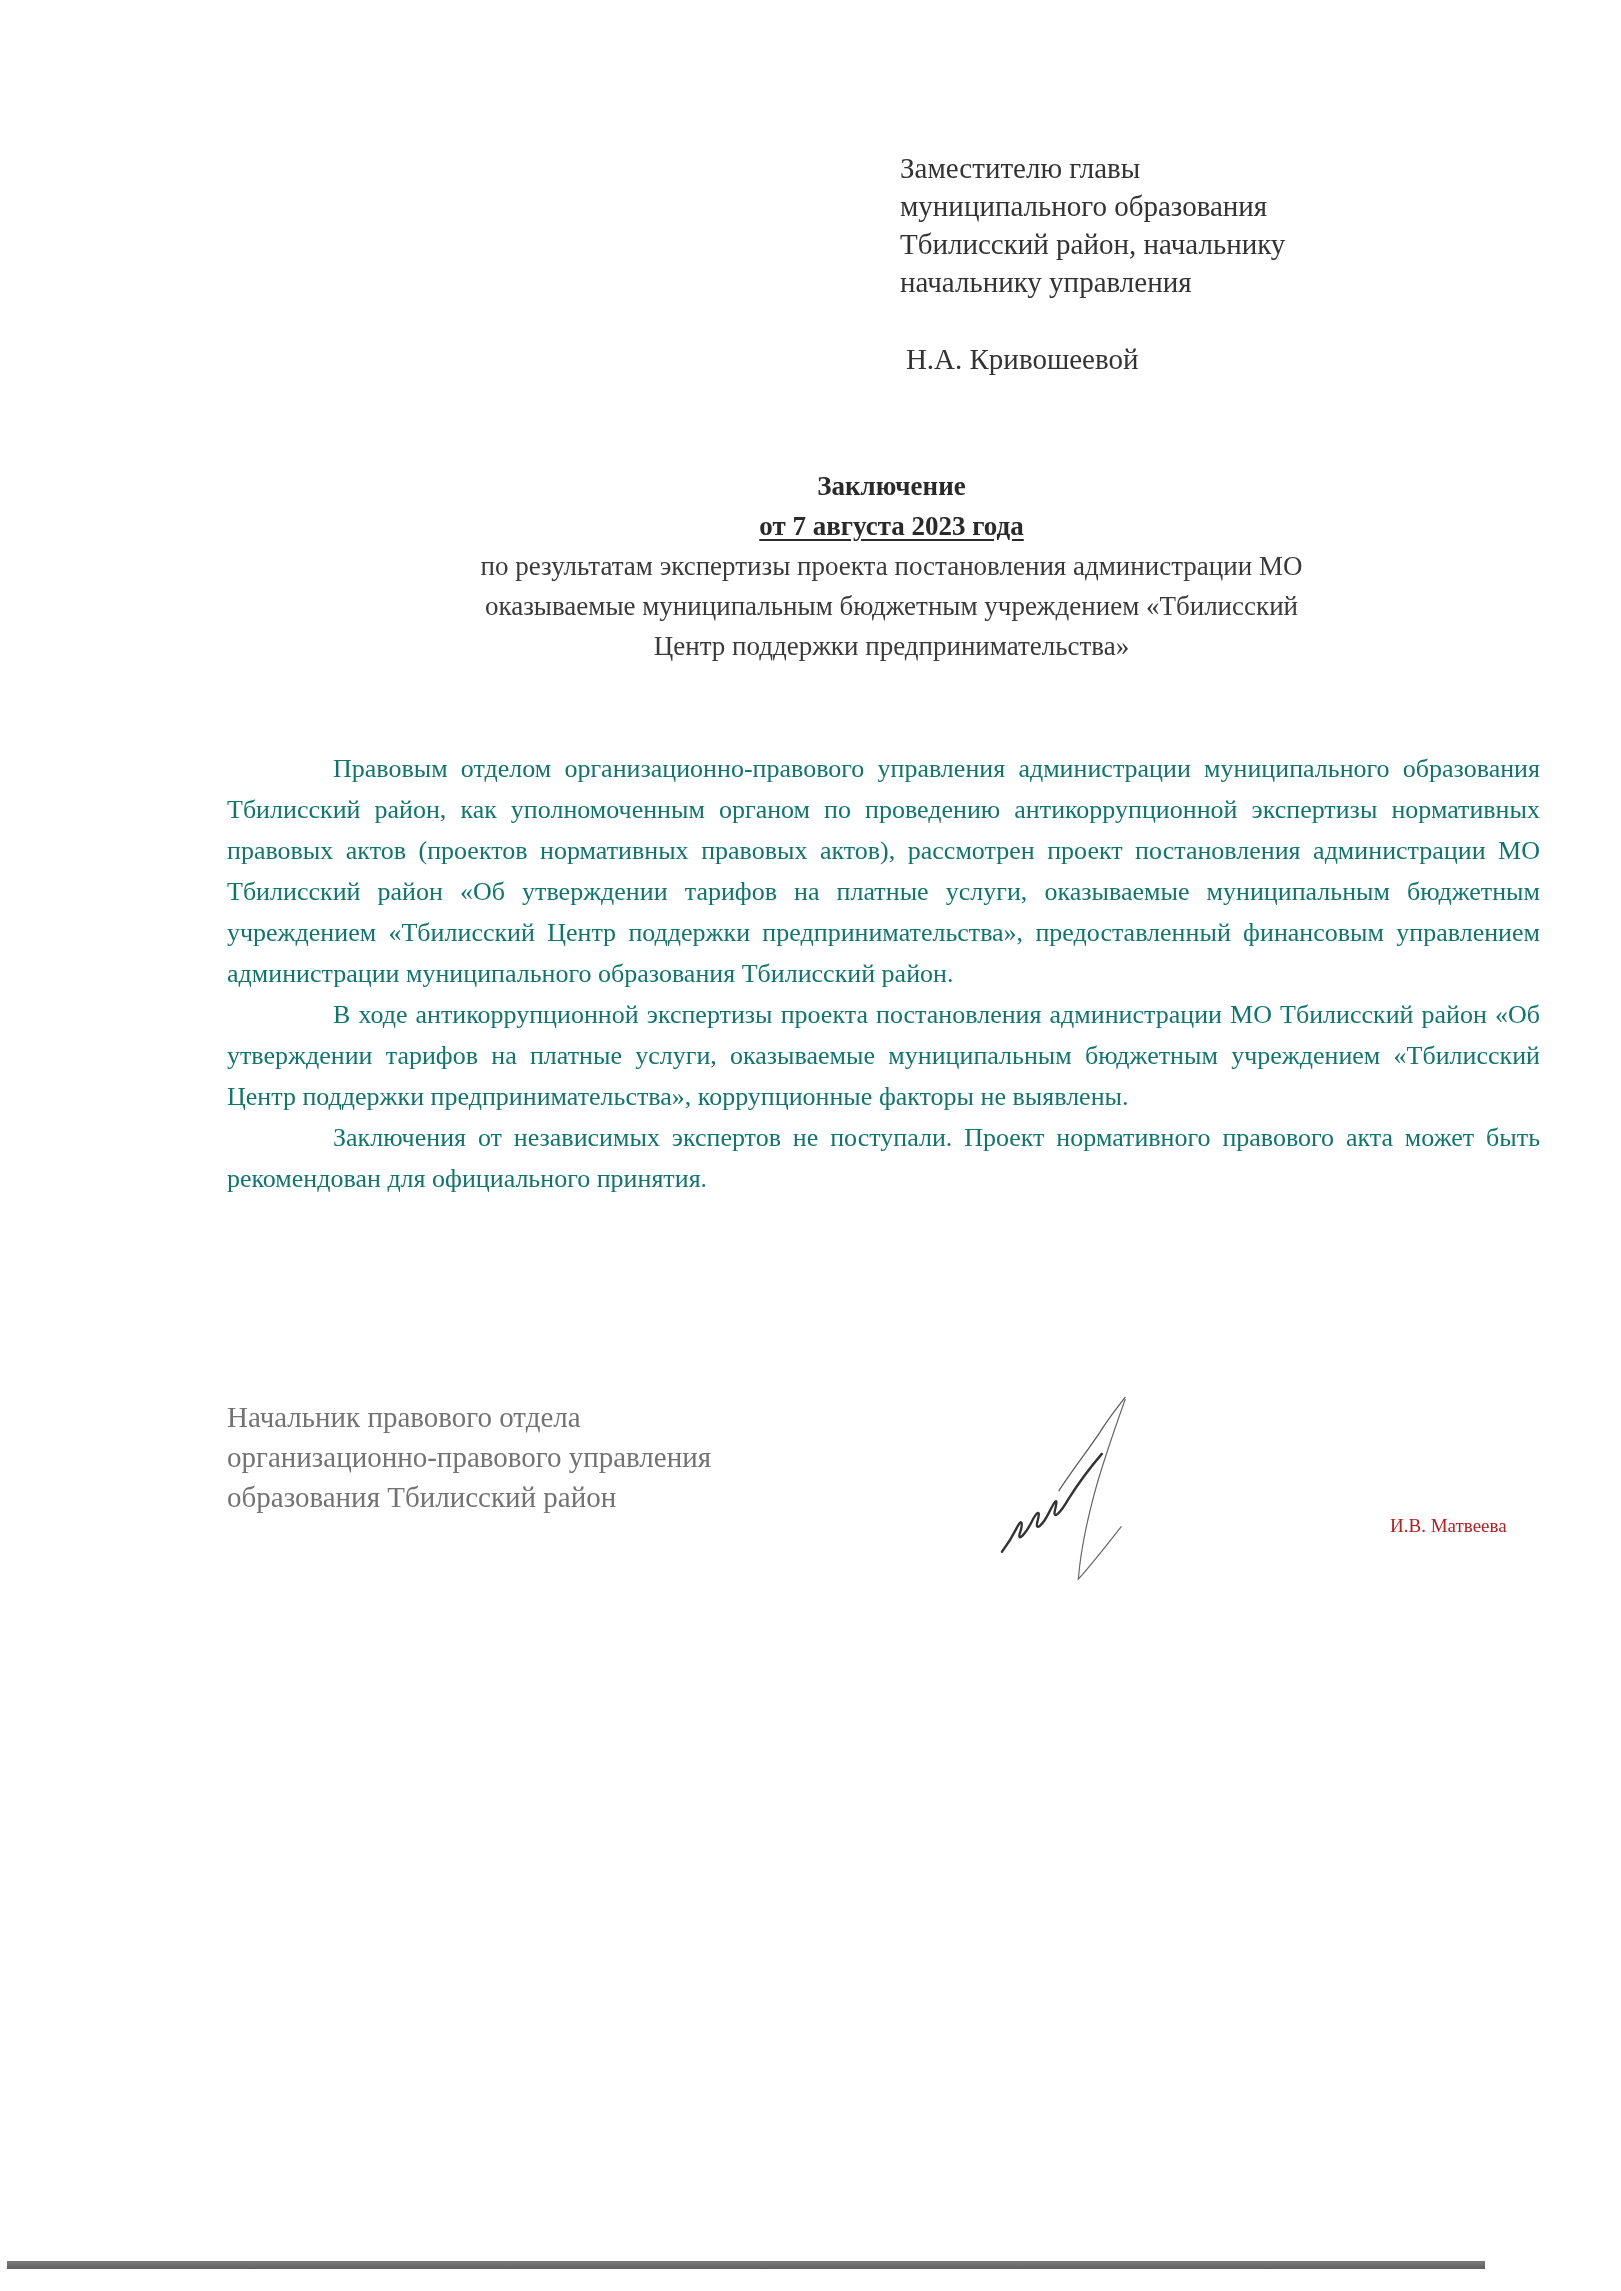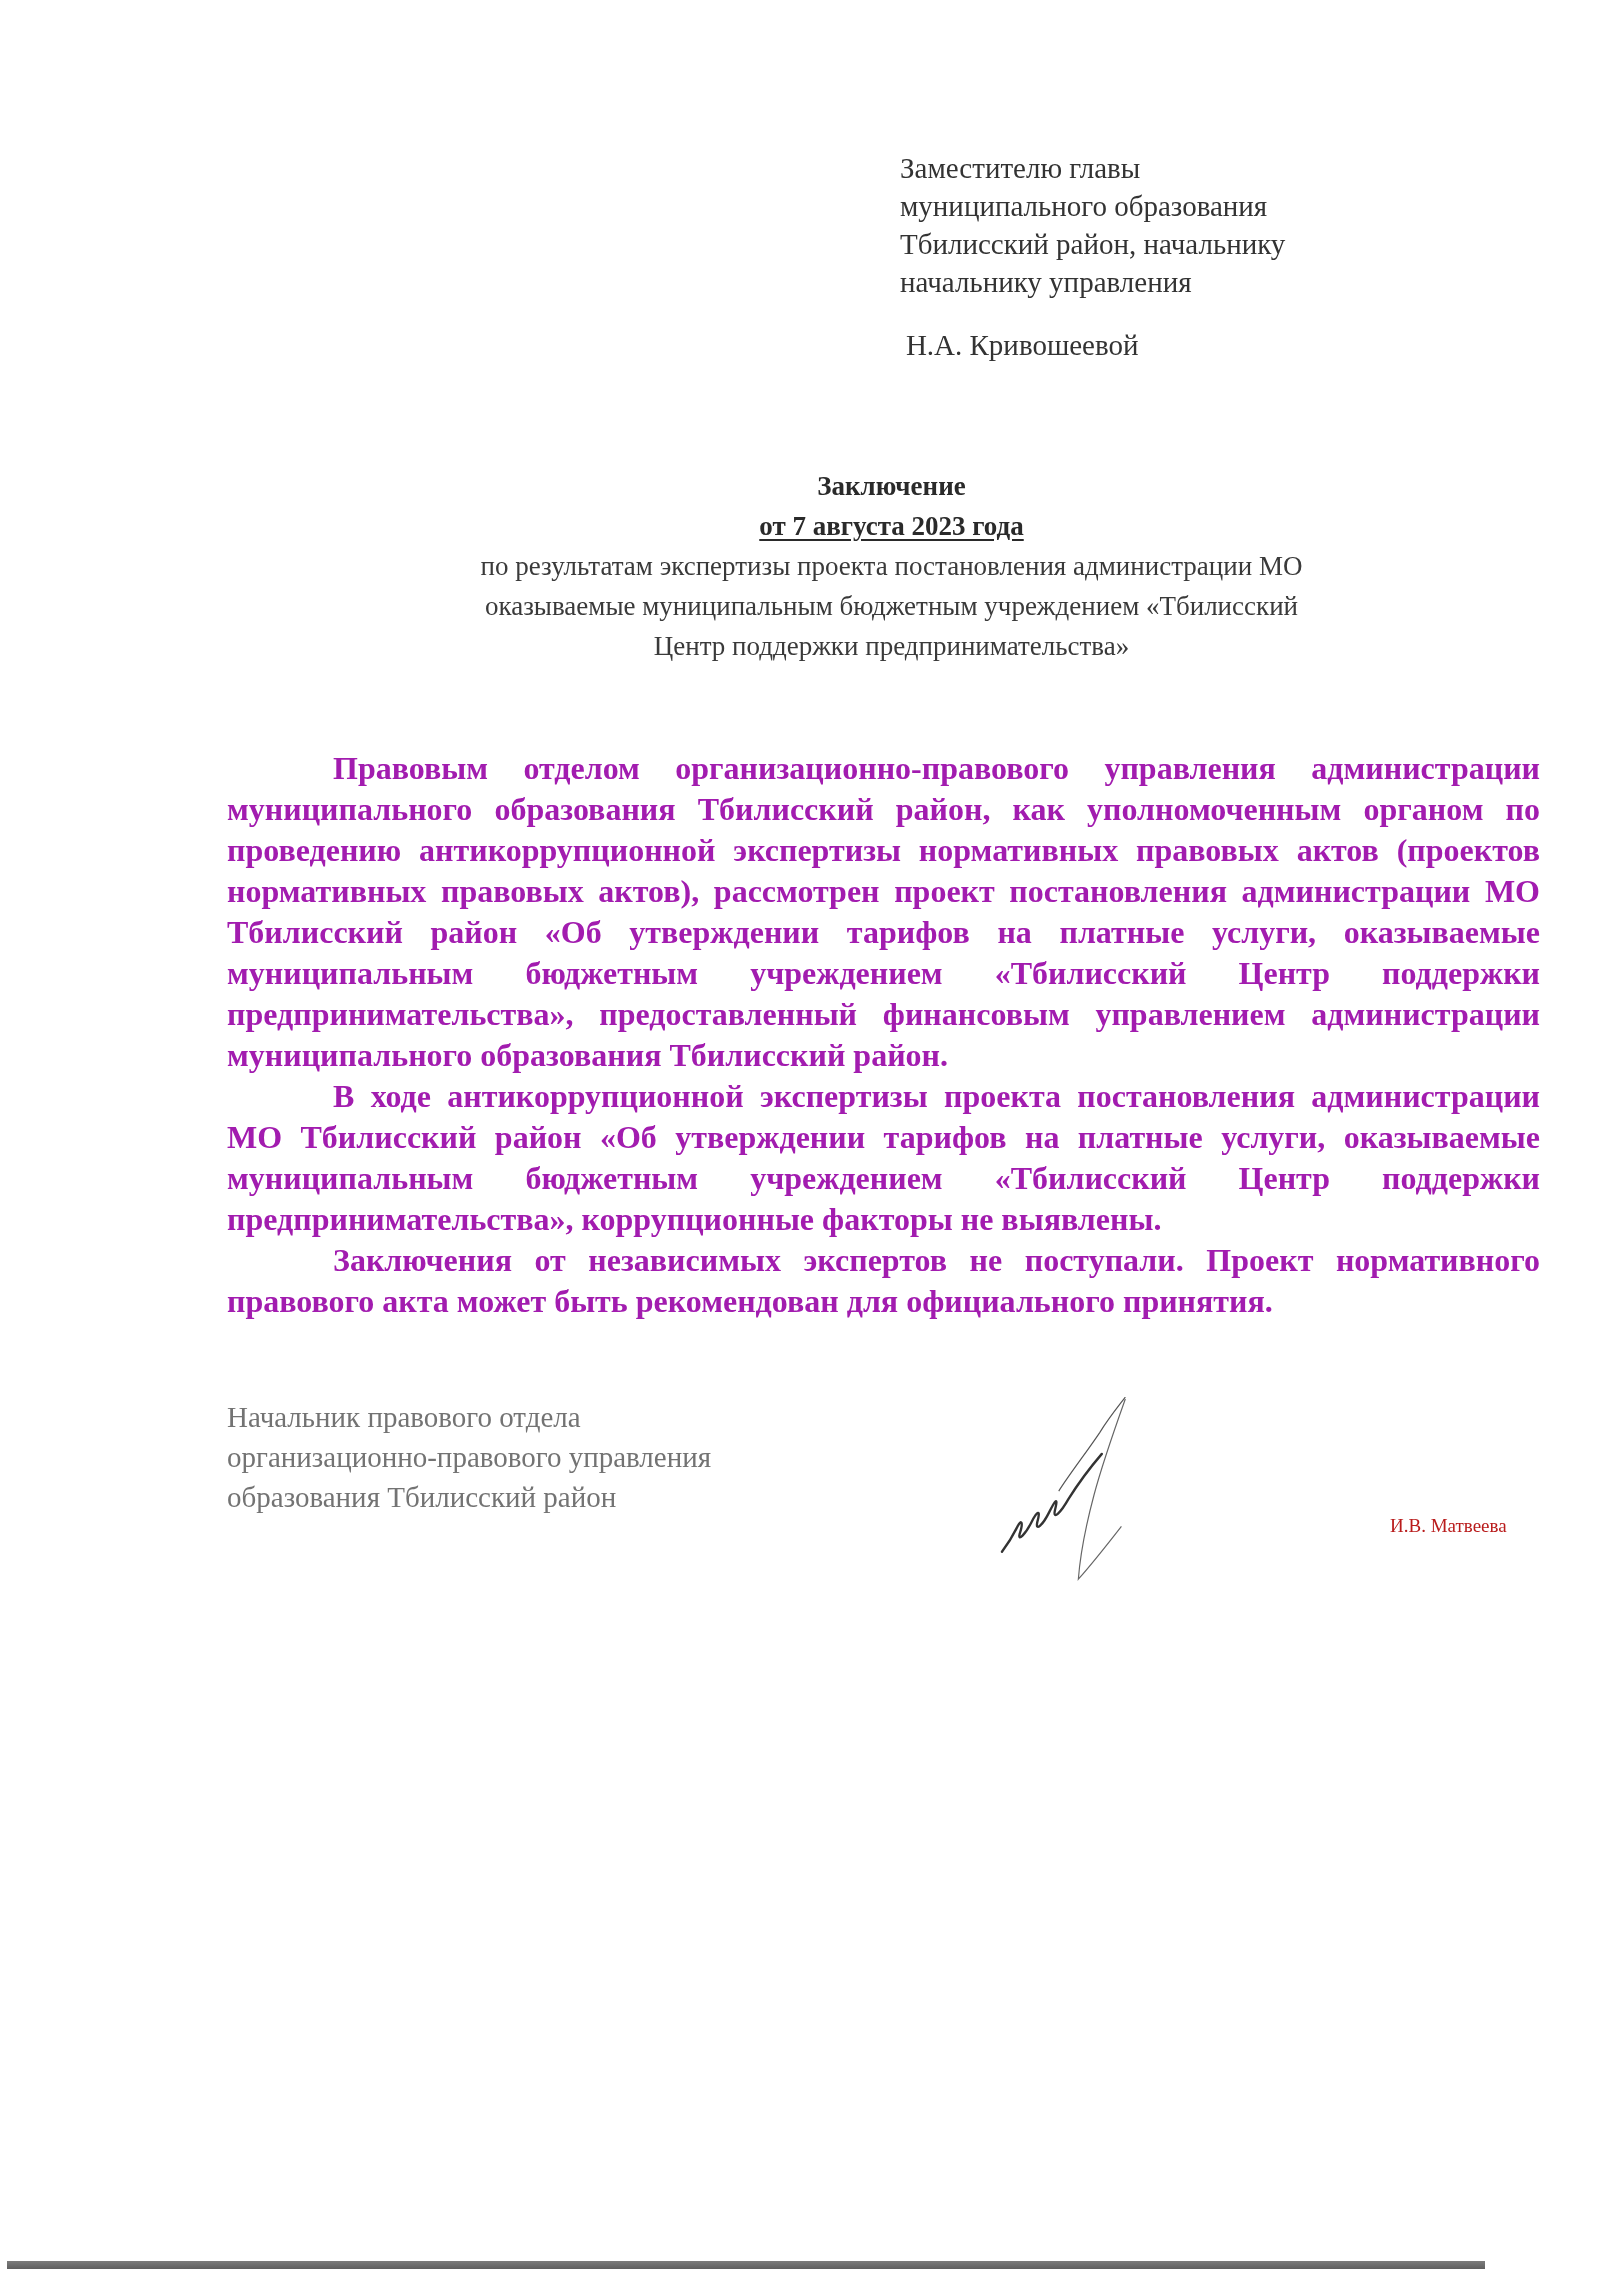--- a/index.html
+++ b/index.html
@@ -6,35 +6,34 @@
   body {
     width: 1621px; height: 2292px; position: relative; overflow: hidden;
     font-family: "Liberation Serif", "DejaVu Serif", serif;
     color: #2a2a2a;
   }
   .addressee {
     position: absolute; left: 900px; top: 149px;
     font-size: 29px; line-height: 38px; color: #333;
   }
   .addressee .line { display: block; white-space: nowrap; }
-  .addressee .name { display: block; margin-top: 25px; padding-left: 5.9px; }
+  .addressee .name { display: block; margin-top: 39px; padding-left: 5.9px; }
 
   .title-block {
     position: absolute; left: 235px; width: 1313px; top: 466px;
     text-align: center; font-size: 27px; line-height: 40px; color: #2a2a2a;
   }
   .title-block .t1 { font-weight: bold; display: block; }
   .title-block .t2 { font-weight: bold; display: block; text-decoration: underline; text-underline-offset: 3.9px; }
   .title-block .sub { display: block; color: #3a3a3a; }
 
   .body-text {
     position: absolute; left: 227px; width: 1313px; top: 748px;
-    font-size: 32px; line-height: 41px; color: #a21caf;
+    font-size: 26px; line-height: 41px; color: #0f766e;
     text-align: justify;
-    font-weight: bold;
   }
   .body-text p { margin: 0; text-indent: 106px; }
 
   .signature-block {
     position: absolute; left: 227px; top: 1397px;
     font-size: 29px; line-height: 40px; color: #737373;
   }
   .signature-block .line { display: block; white-space: nowrap; }
 
   .signature {

